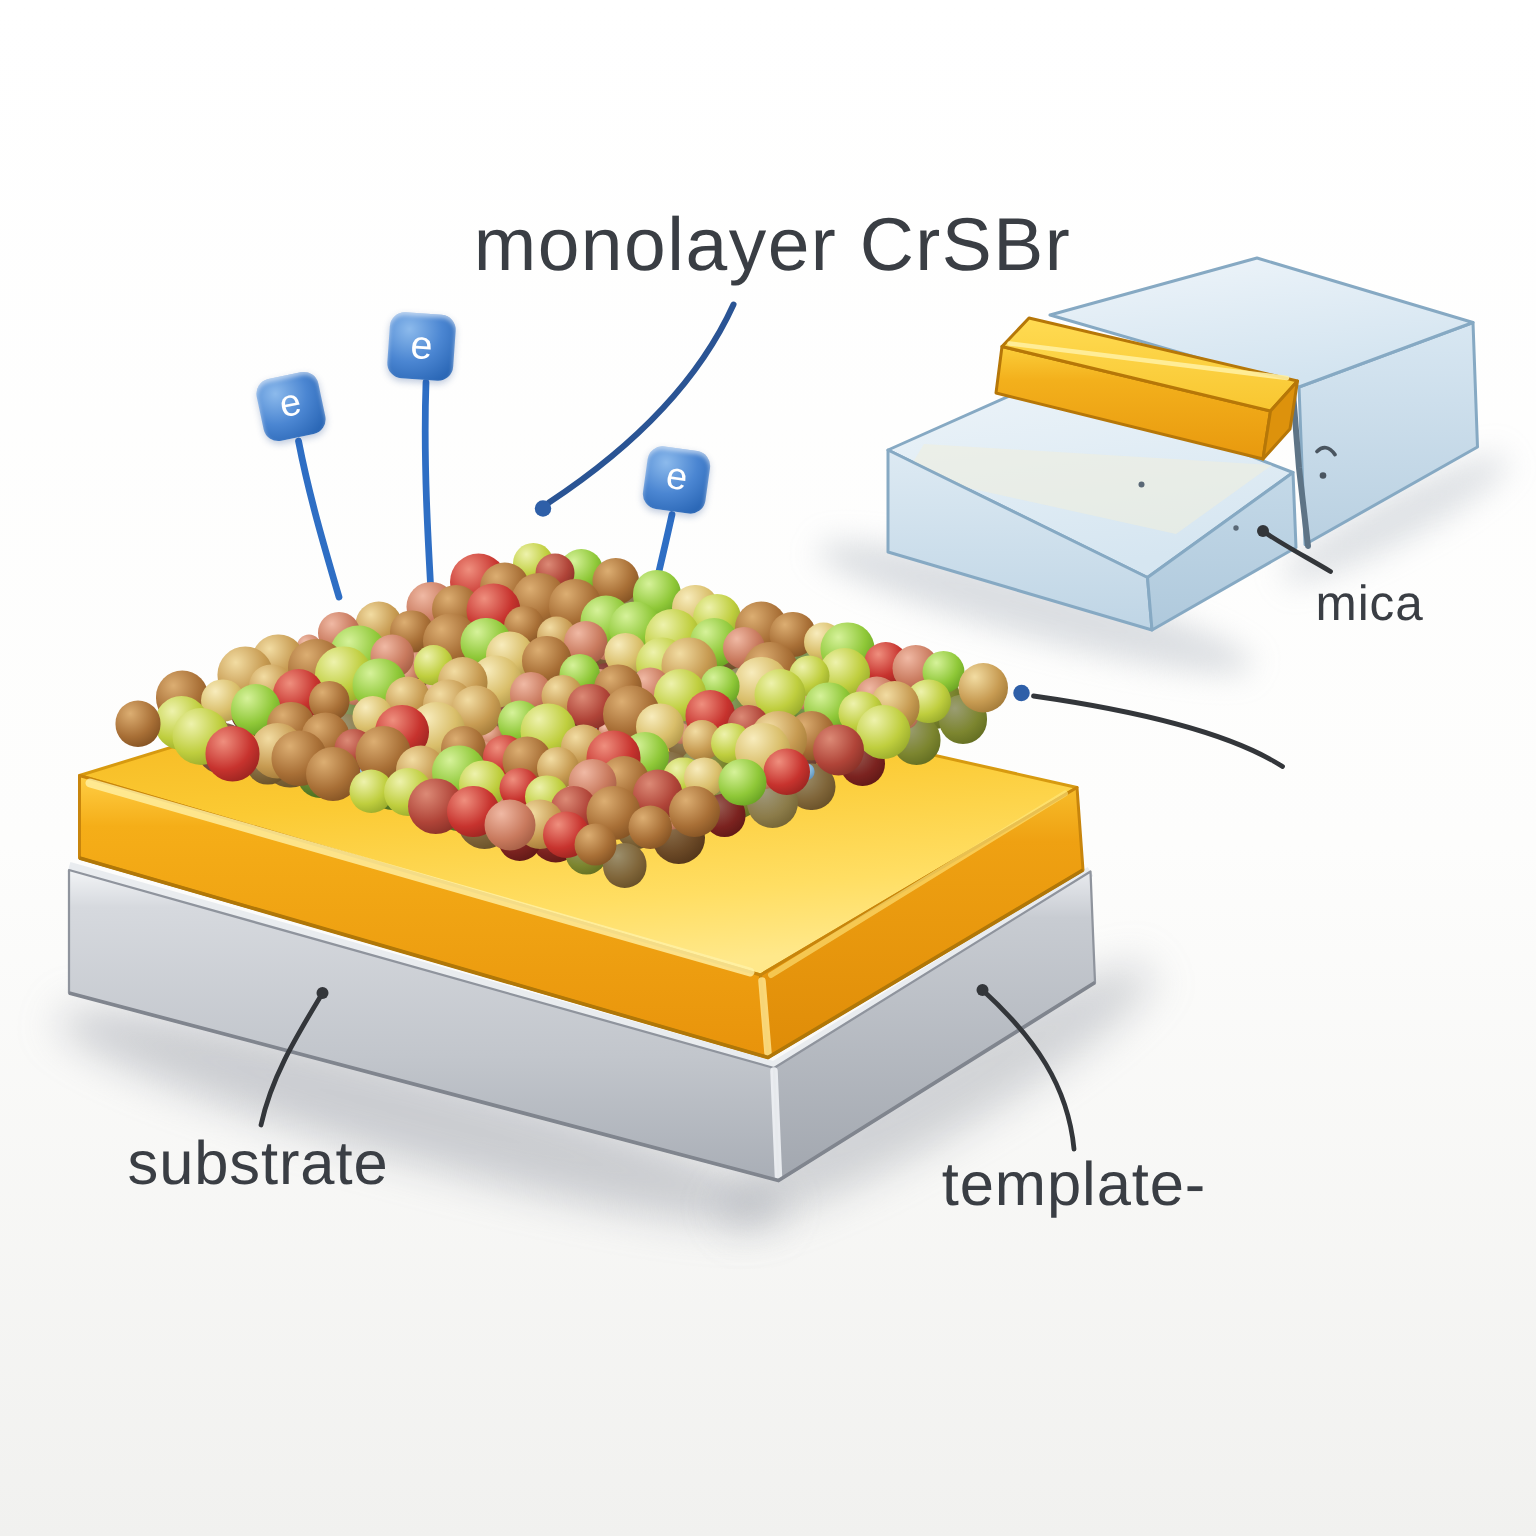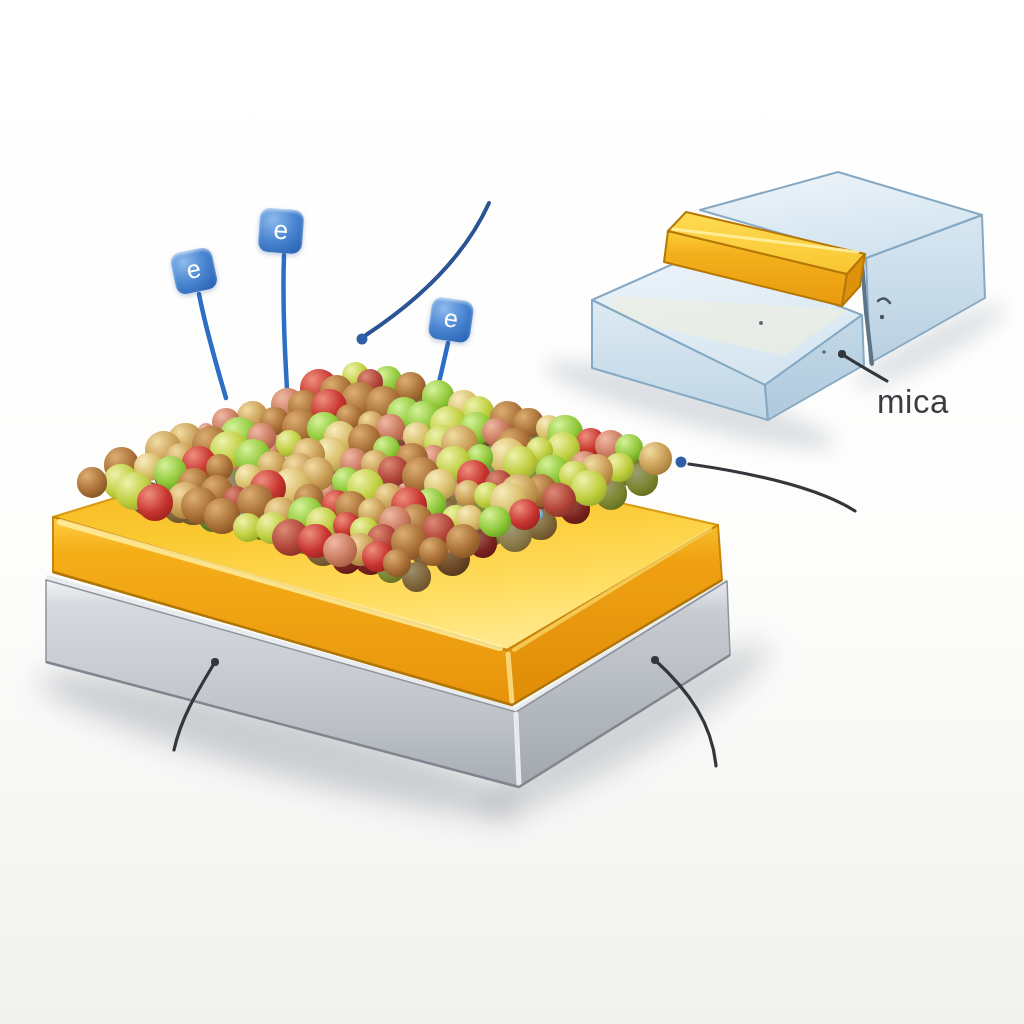--- a/index.html
+++ b/index.html
@@ -531,17 +531,20 @@
         <span style="font-size: 25.2px;">e</span>
       </div>
       <div class="ebadge" style="left: 259px; top: 209px; width: 44px; height: 44px; transform: rotate(4deg);">
         <span style="font-size: 26.4px;">e</span>
       </div>
       <div class="ebadge" style="left: 430px; top: 299px; width: 42px; height: 42px; transform: rotate(8deg);">
         <span style="font-size: 25.2px;">e</span>
       </div>
     </div>
 
+  <div class="lbl title">monolayer CrSBr</div>
   <div class="lbl mica-lbl">mica</div>
+  <div class="lbl substrate-lbl">substrate</div>
   <div class="lbl stripped-lbl">
+    <div>template-</div>
   </div>
 
 </div>
 
 </body></html>

